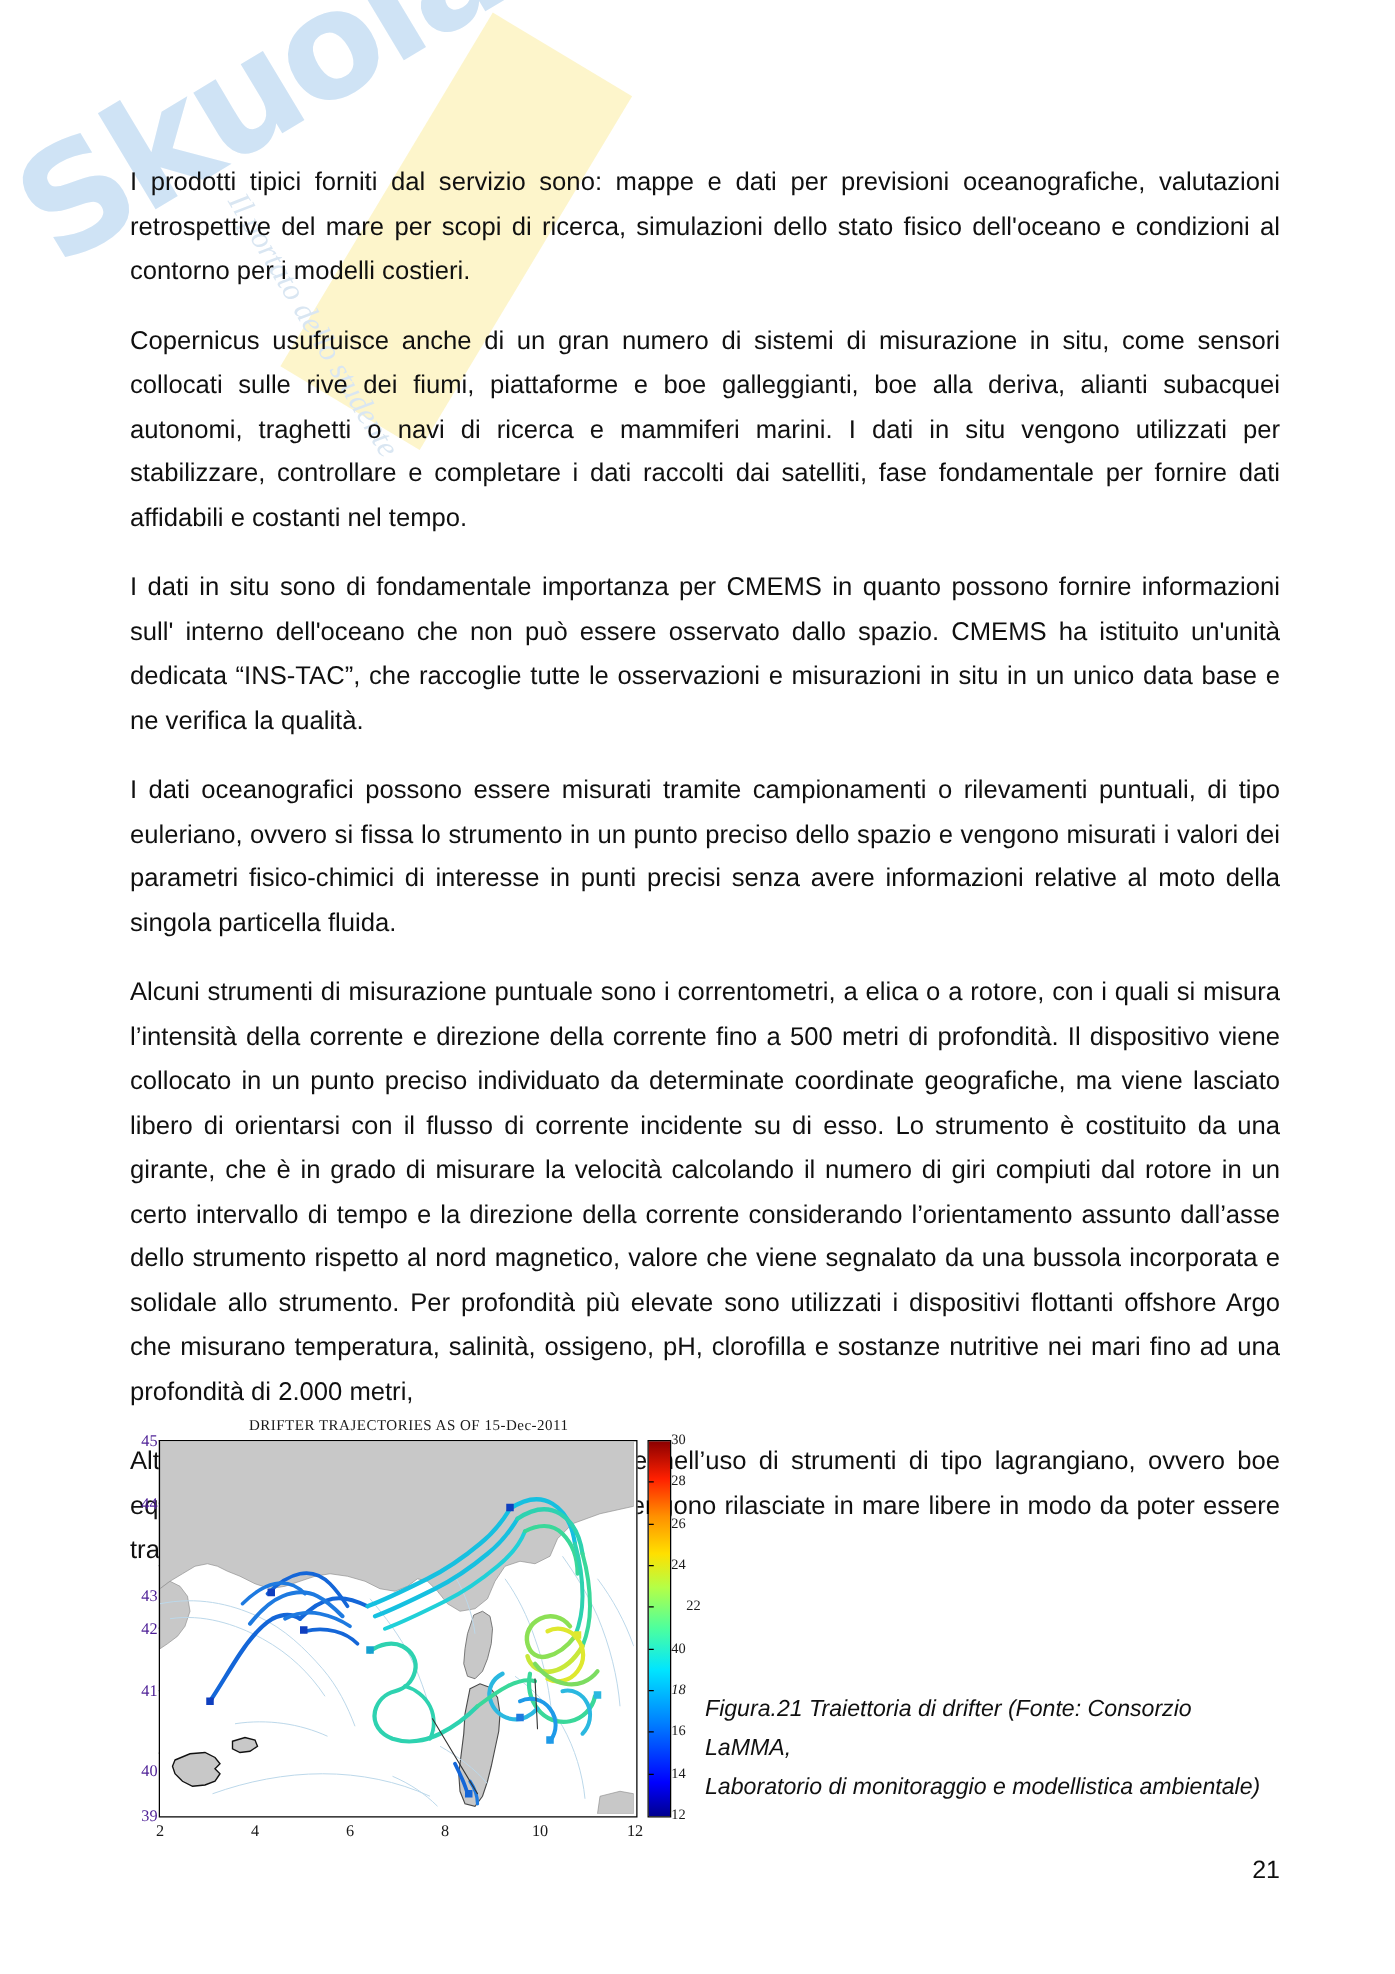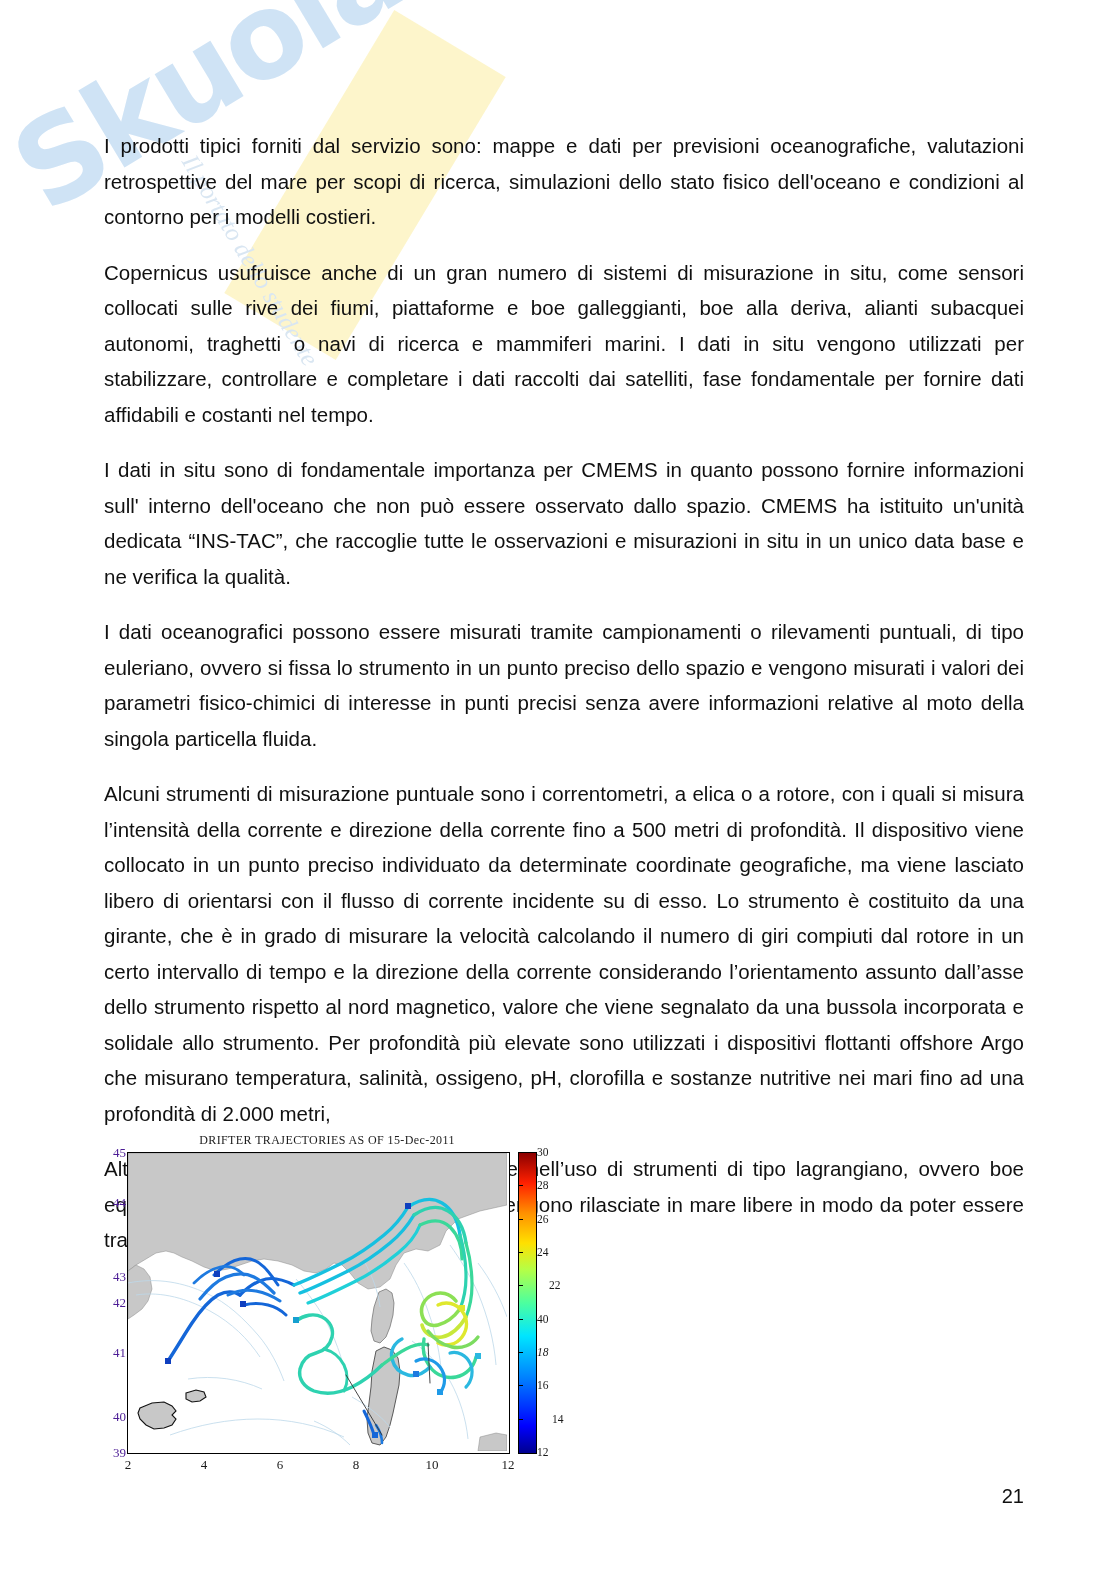--- a/index.html
+++ b/index.html
@@ -387,22 +387,26 @@
           <div class="cbar-notch" style="top:233.3px;"></div>
           <div class="cbar-notch" style="top:266.7px;"></div>
           <div class="cbar-tick" style="top:0px;">30</div>
           <div class="cbar-tick" style="top:33px;">28</div>
           <div class="cbar-tick" style="top:66.7px;">26</div>
           <div class="cbar-tick" style="top:100px;">24</div>
           <div class="cbar-tick" style="top:133.3px;margin-left:12px;">22</div>
           <div class="cbar-tick" style="top:166.7px;">40</div>
           <div class="cbar-tick" style="top:200px;font-style:italic;">18</div>
           <div class="cbar-tick" style="top:233.3px;">16</div>
-          <div class="cbar-tick" style="top:266.7px;padding-left:15px;">14</div>
+          <div class="cbar-tick" style="top:266.7px;">14</div>
           <div class="cbar-tick" style="top:300px;">12</div>
         </div>
       </div>
 
+      <div class="fig-caption">
+        <div>Figura.21 Traiettoria di drifter (Fonte: Consorzio LaMMA,</div>
+        <div>Laboratorio di monitoraggio e modellistica ambientale)</div>
+      </div>
     </div>
 
     <div class="page-number">21</div>
   </div>
 </div>
 
 </body></html>

